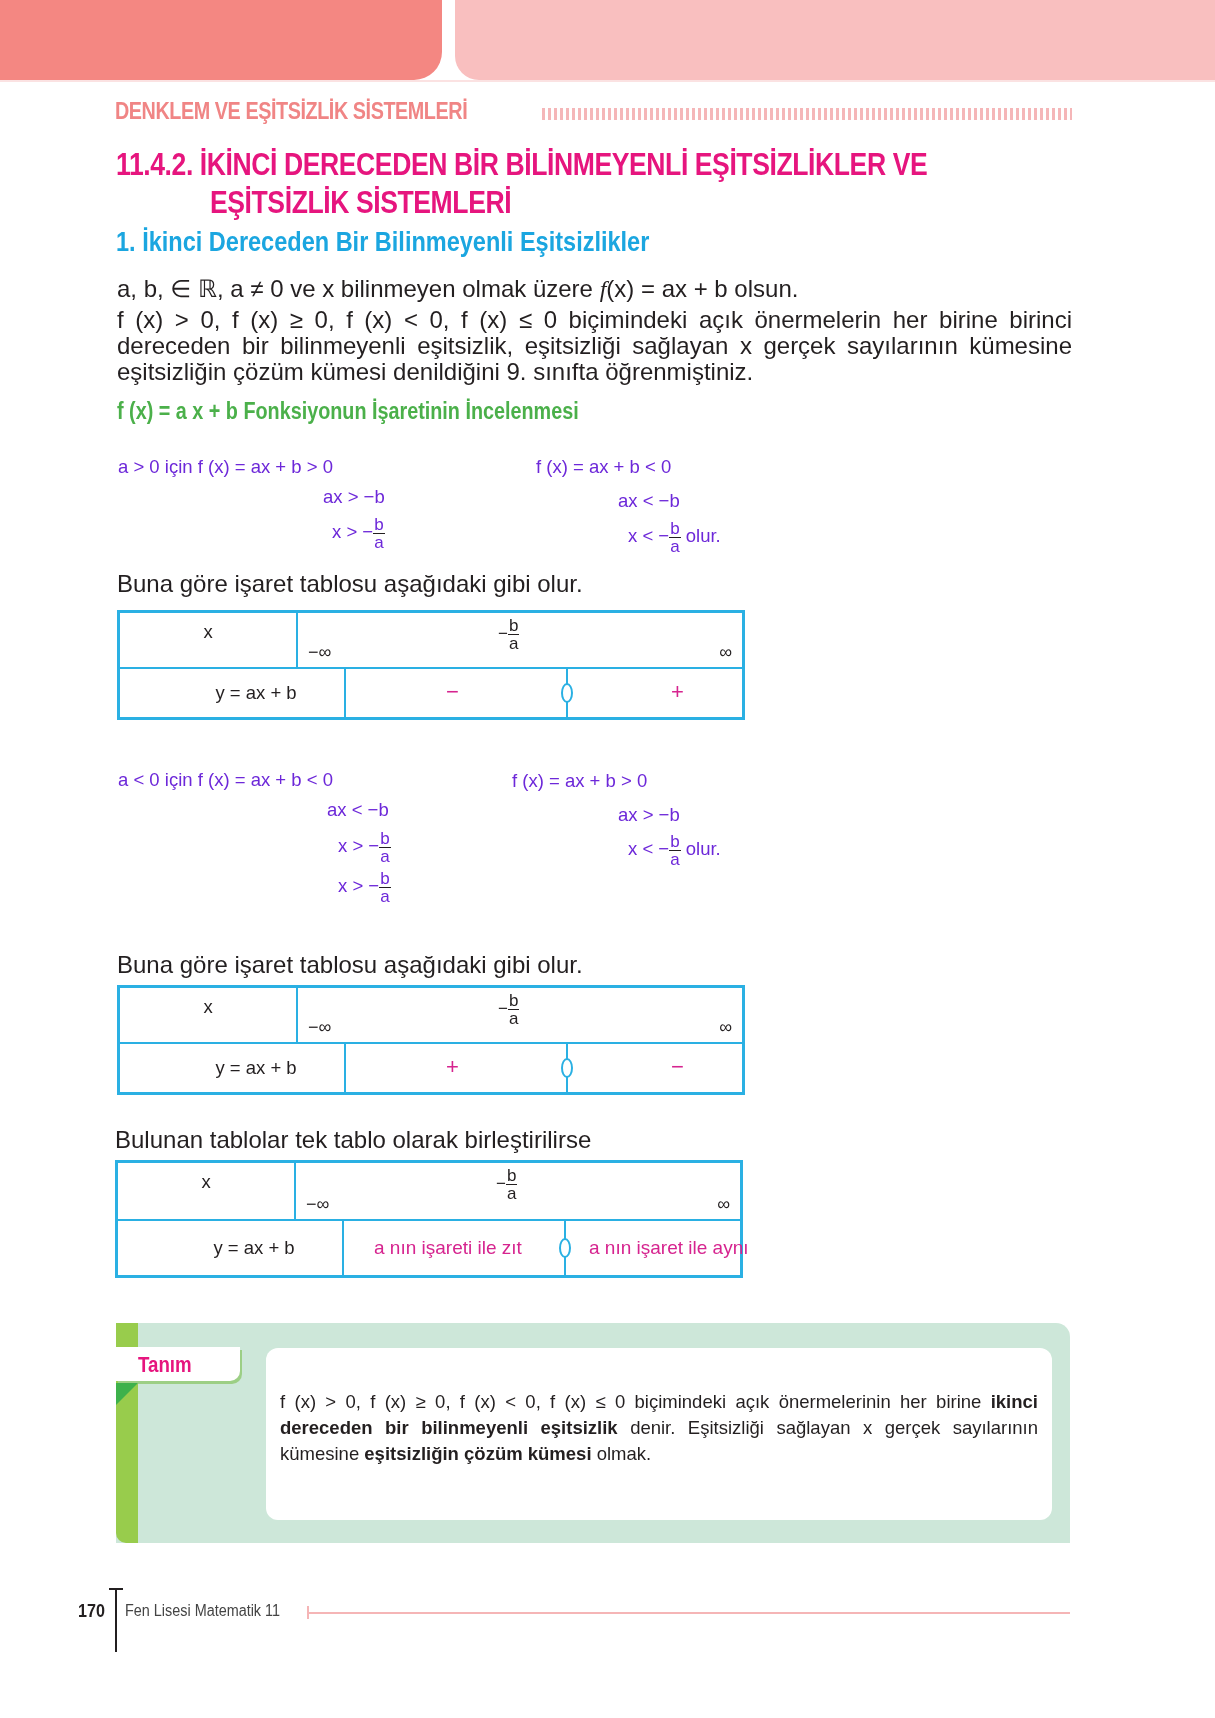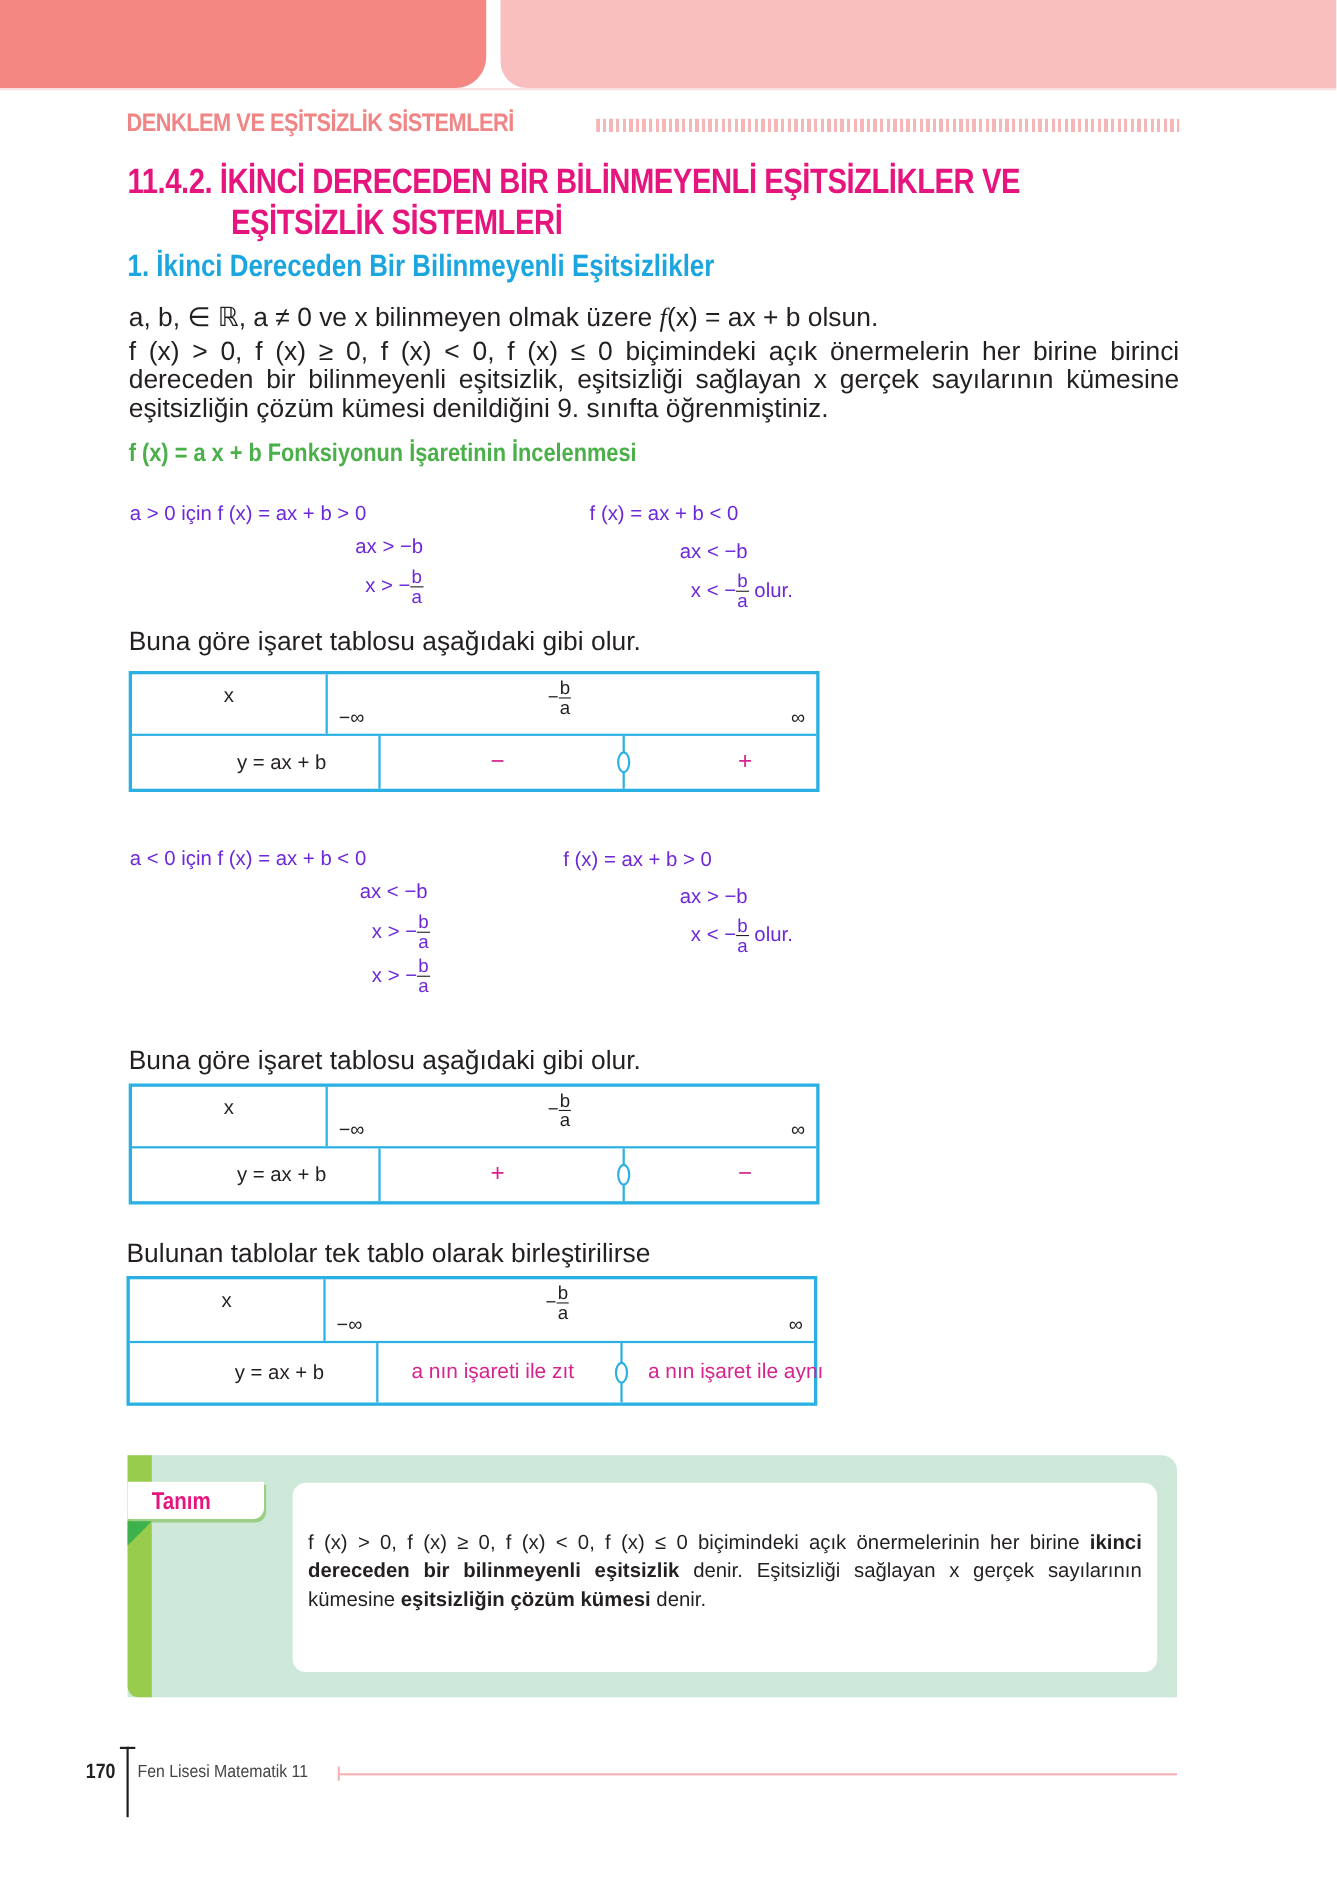--- a/index.html
+++ b/index.html
@@ -176,21 +176,21 @@
     </div>
   </div>
 </div>
 
 <div class="def-box"></div>
 <div class="def-green-bar"></div>
 <div class="def-tab"></div>
 <div class="def-tab-label">Tanım</div>
 <div class="def-triangle"></div>
 <div class="def-content">
-  <p class="line2"><span>f (x) &gt; 0, f (x) ≥ 0, f (x) &lt; 0, f (x) ≤ 0 biçimindeki açık önermelerinin her birine </span><b>ikinci dereceden bir bilinmeyenli eşitsizlik</b><span> denir. Eşitsizliği sağlayan x gerçek sayılarının kümesine </span><b>eşitsizliğin çözüm kümesi</b><span> denir.</span></p>
+  <p class="line2"><span>f (x) &gt; 0, f (x) ≥ 0, f (x) &lt; 0, f (x) ≤ 0 biçimindeki açık önermelerinin her birine </span><b>ikinci dereceden bir bilinmeyenli eşitsizlik</b><span> denir. Eşitsizliği sağlayan x gerçek sayılarının kümesine </span><b>eşitsizliğin çözüm kümesi</b><span> olmak.</span></p>
 </div>
 
 <div class="footer-tick"></div>
 <div class="footer-vline"></div>
 <div class="page-num">170</div>
 <div class="book-title">Fen Lisesi Matematik 11</div>
 <div class="footer-line-cap"></div>
 <div class="footer-line"></div>
 
 </body></html>

